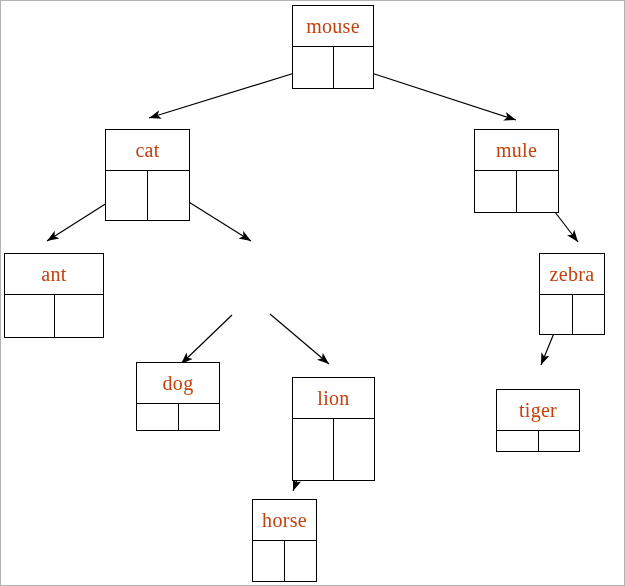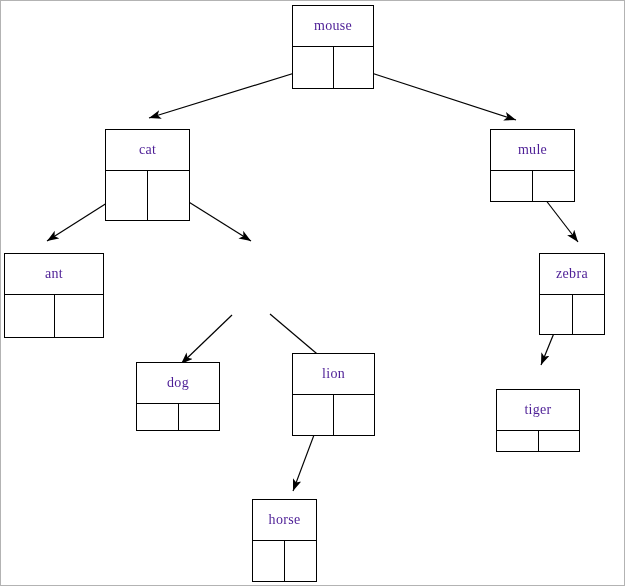--- a/index.html
+++ b/index.html
@@ -32,22 +32,22 @@
     display: flex;
     flex-direction: column;
   }
   .node .label {
     box-sizing: border-box;
     height: 41px;
     border-bottom: 1.5px solid #000000;
     display: flex;
     align-items: center;
     justify-content: center;
-    font-size: 14px;
-    color: #4c1d95;
+    font-size: 20px;
+    color: #c2410c;
     letter-spacing: 0.3px;
   }
   .node .ptrs {
     flex: 1;
     display: flex;
   }
   .node .ptr {
     flex: 1;
     box-sizing: border-box;
   }
@@ -86,21 +86,21 @@
   </div>
 
   <div class="node" style="left:104px; top:128px; width:85px; height:92px">
     <div class="label">cat</div>
     <div class="ptrs">
       <div class="ptr left"></div>
       <div class="ptr right"></div>
     </div>
   </div>
 
-  <div class="node" style="left:489px; top:128px; width:85px; height:73px">
+  <div class="node" style="left:473px; top:128px; width:85px; height:84px">
     <div class="label">mule</div>
     <div class="ptrs">
       <div class="ptr left"></div>
       <div class="ptr right"></div>
     </div>
   </div>
 
   <div class="node" style="left:3px; top:252px; width:100px; height:85px">
     <div class="label">ant</div>
     <div class="ptrs">
@@ -119,21 +119,21 @@
   </div>
 
   <div class="node" style="left:135px; top:361px; width:84px; height:69px">
     <div class="label">dog</div>
     <div class="ptrs">
       <div class="ptr left"></div>
       <div class="ptr right"></div>
     </div>
   </div>
 
-  <div class="node" style="left:291px; top:352px; width:83px; height:83px">
+  <div class="node" style="left:291px; top:376px; width:83px; height:104px">
     <div class="label">lion</div>
     <div class="ptrs">
       <div class="ptr left"></div>
       <div class="ptr right"></div>
     </div>
   </div>
 
   <div class="node" style="left:495px; top:388px; width:84px; height:63px">
     <div class="label">tiger</div>
     <div class="ptrs">

